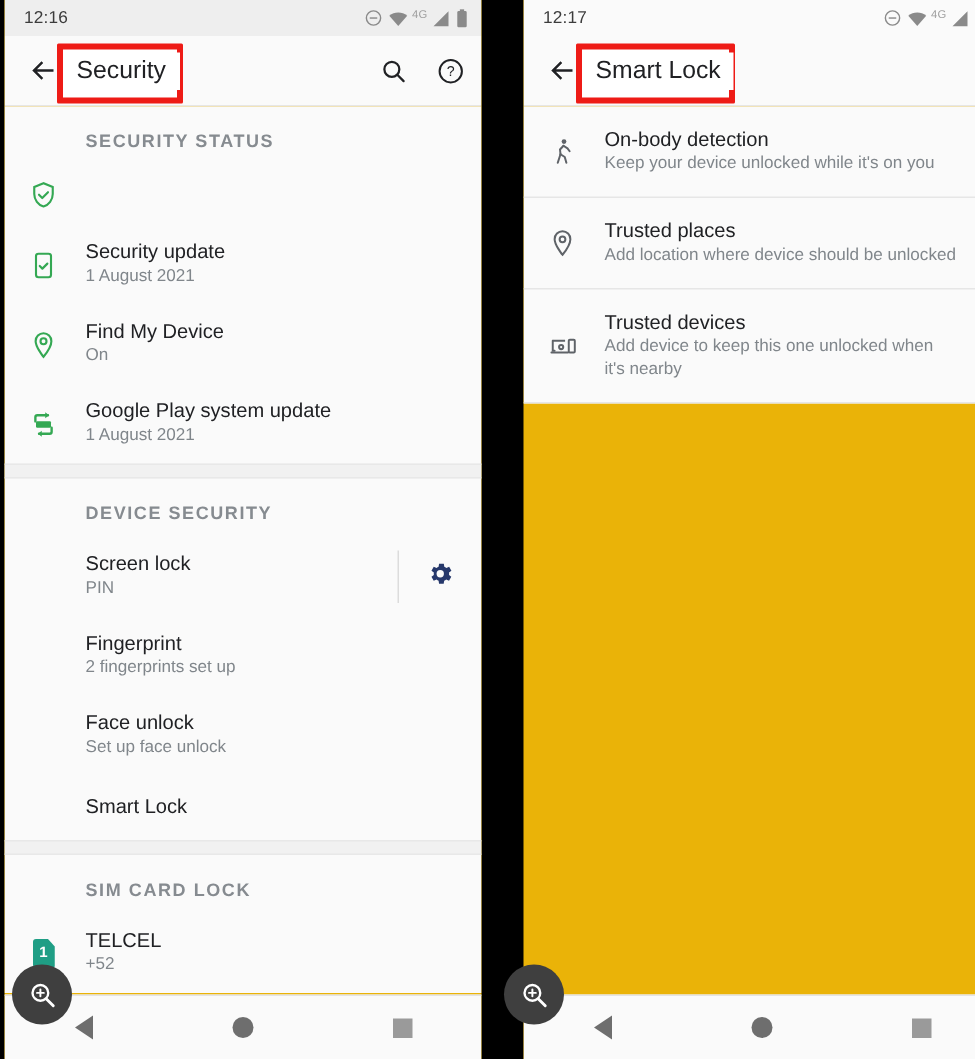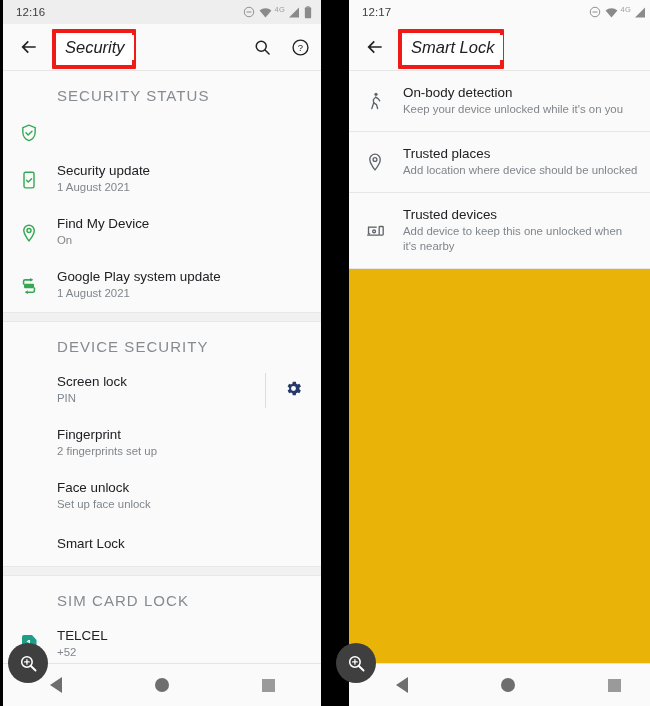--- a/index.html
+++ b/index.html
@@ -26,37 +26,37 @@
   .clock{font-size:11.5px;color:#3c3c3c;letter-spacing:.1px;}
   .status-icons{display:flex;align-items:center;gap:4px;}
   .status-icons svg{display:block;}
   .net-label{font-size:7.5px;color:#9e9e9e;font-weight:400;letter-spacing:.2px;
     position:relative;top:-3px;margin:0 -1px;}
 
   
   .appbar{position:relative;height:46px;display:flex;align-items:center;
     background:#fafafa;padding:0 10px 0 13px;box-sizing:border-box;}
   .appbar .back{width:26px;height:26px;flex:0 0 auto;display:flex;align-items:center;justify-content:center;}
-  .title-wrap{position:relative;margin-left:14px;flex:1 1 auto;font-style:italic;}
+  .title-wrap{position:relative;margin-left:0;flex:1 1 auto;}
   .title{
     display:inline-block;font-size:16.5px;color:#202124;
     background:#fff;position:relative;z-index:2;
     padding:3px 9px;
   }
   .hl-box{
     position:absolute;z-index:1;border:4px solid #ee1b16;background:#fff;
     border-radius:1px;
   }
   .appbar .actions{margin-left:auto;display:flex;align-items:center;gap:16px;}
   .appbar .actions .act{width:22px;height:22px;display:flex;align-items:center;justify-content:center;}
 
   
   .content{position:relative;background:#fafafa;}
   .section-header{
-    font-size:15px;letter-spacing:1.05px;color:#868b90;font-weight:400;
+    font-size:12px;letter-spacing:1.05px;color:#868b90;font-weight:700;
     padding:16px 0 9px 54px;text-transform:uppercase;
   }
   .row{
     position:relative;display:flex;align-items:flex-start;
     padding:9px 14px 11px 54px;box-sizing:border-box;min-height:40px;
   }
   .row .ico{
     position:absolute;left:14px;top:50%;transform:translateY(-50%);
     width:24px;height:24px;display:flex;align-items:center;justify-content:center;
   }

